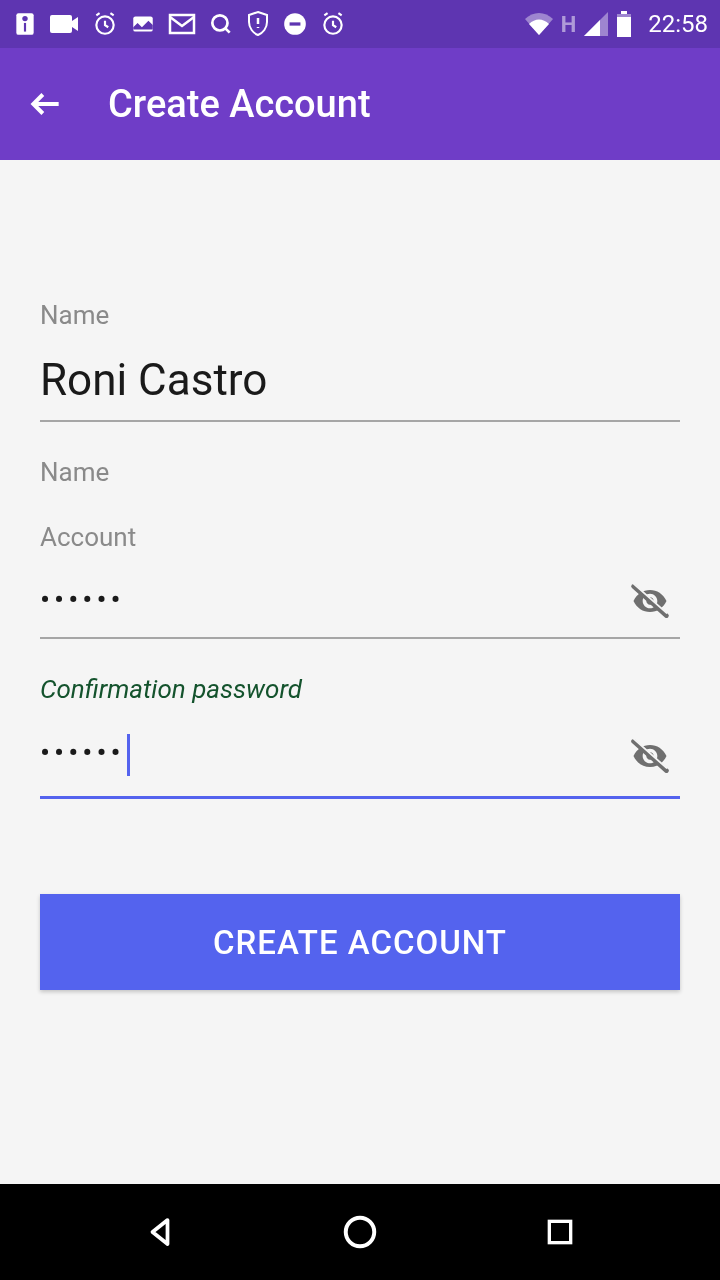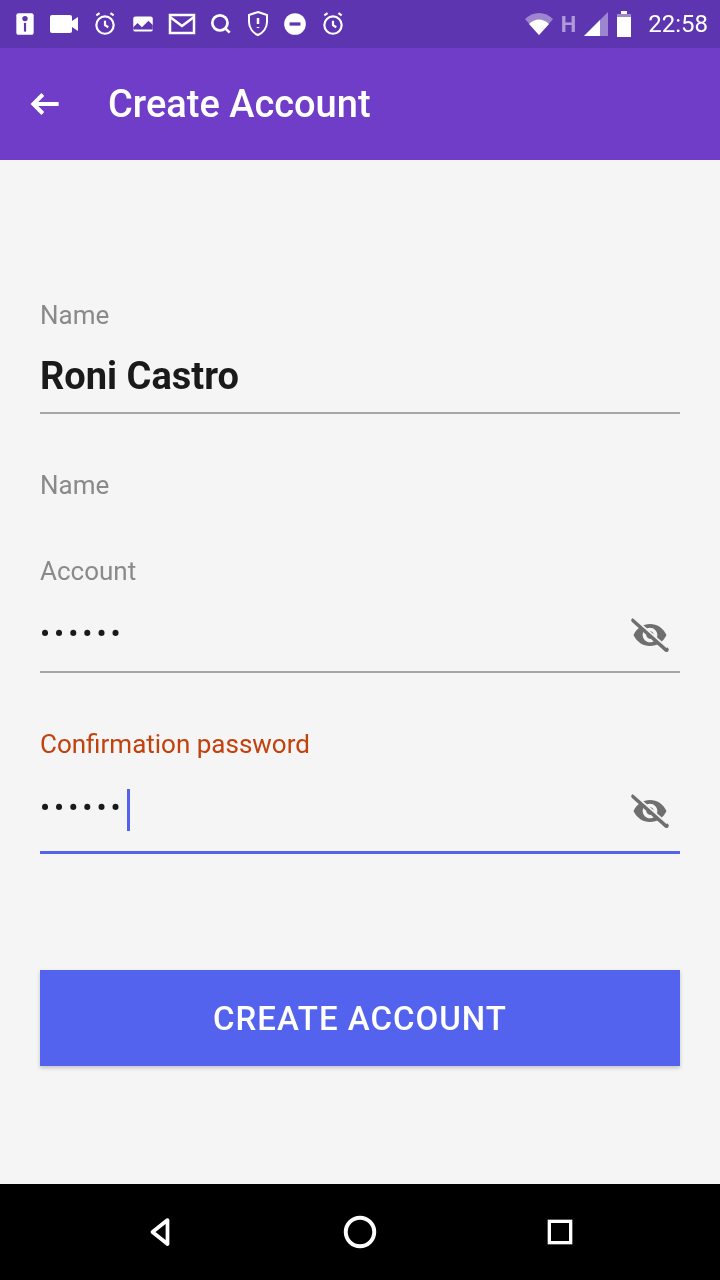--- a/index.html
+++ b/index.html
@@ -42,46 +42,45 @@
     }
     .app-title {
       color: white;
       font-size: 38px;
       font-weight: 500;
     }
     .form-container {
       padding: 140px 40px 0 40px;
     }
     .field {
-      margin-bottom: 56px;
+      margin-bottom: 35px;
       position: relative;
     }
     .field-label {
       font-size: 26px;
       color: #8a8a8a;
       margin-bottom: 12px;
     }
-    .field-label.focused { color: #c2410c; }
+    .field-label.focused { color: #14532d; font-style: italic; }
     .field-input-wrap {
       position: relative;
       border-bottom: 2px solid #a6a6a6;
       display: flex;
       align-items: center;
     }
     .field-input-wrap.focused { border-bottom: 3px solid #5463ee; }
     .field-input {
       border: none;
       background: transparent;
-      font-size: 38px;
+      font-size: 44px;
       color: #1a1a1a;
       padding: 12px 0 14px 0;
       width: 100%;
       outline: none;
       font-family: inherit;
-      font-weight: bold;
     }
     .pw-dots {
       font-size: 30px;
       letter-spacing: 4px;
       color: #1a1a1a;
       padding: 18px 0 20px 0;
       flex: 1;
       position: relative;
     }
     .cursor {

